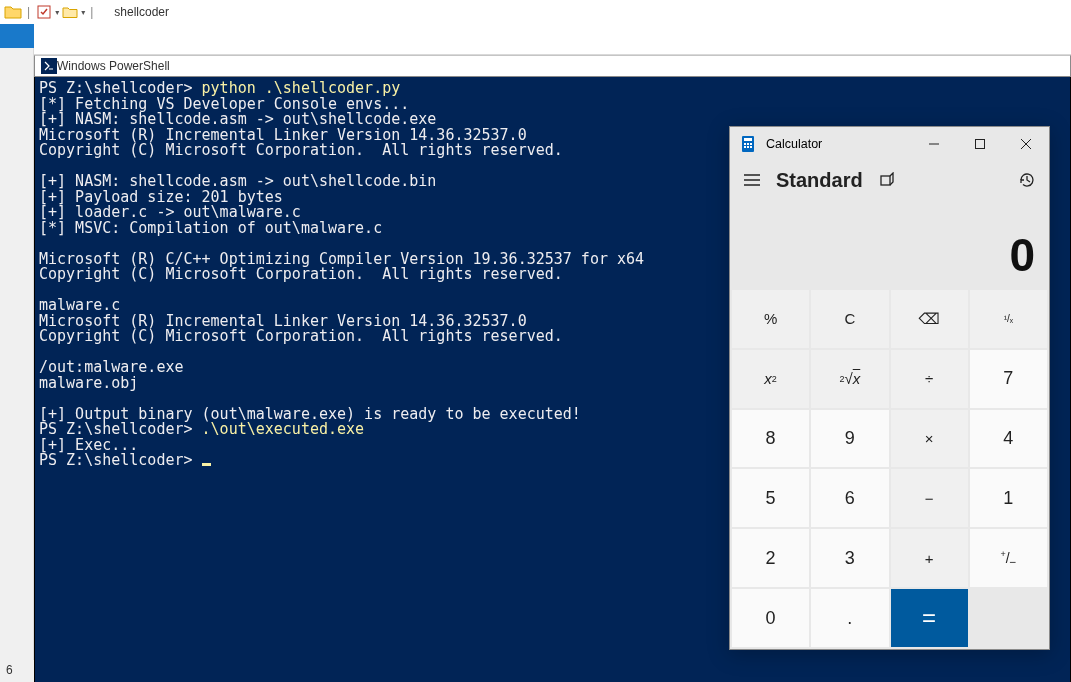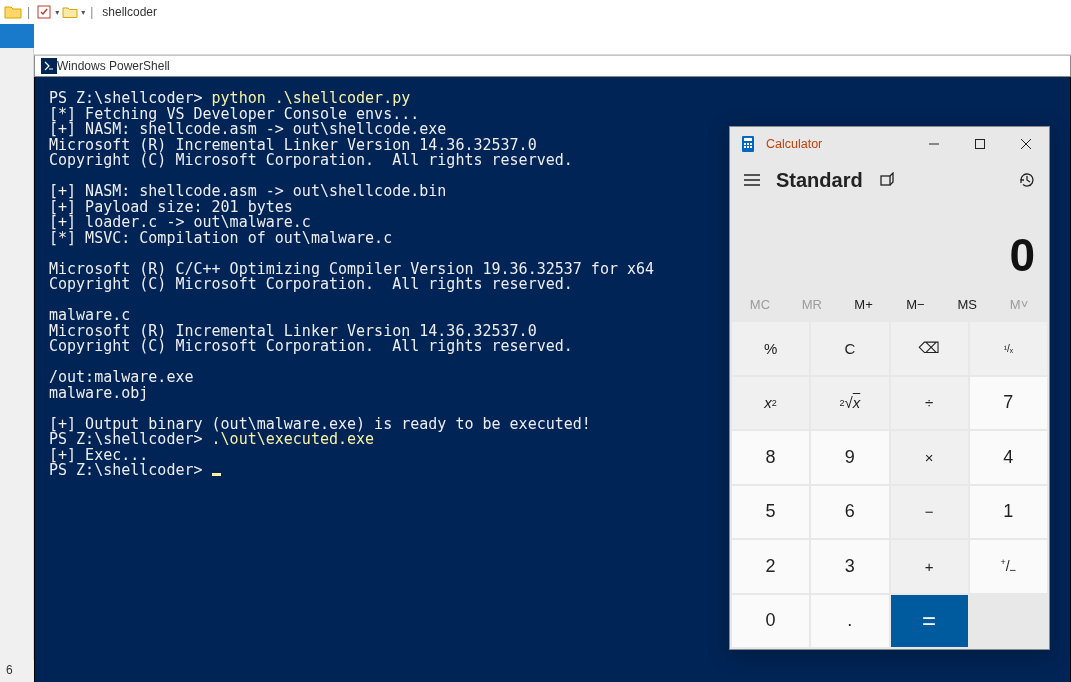--- a/index.html
+++ b/index.html
@@ -9,21 +9,21 @@
   .explorer-bar {
     position: absolute; left: 0; top: 0; width: 1071px; height: 55px;
     background: #fff; border-bottom: 1px solid #d9d9d9;
   }
   .explorer-top {
     height: 24px; display: flex; align-items: center; gap: 2px; padding: 2px 4px;
     font-size: 12px; color: #333;
   }
   .explorer-top .icon { width: 18px; height: 18px; display: flex; align-items: center; justify-content: center; }
   .explorer-top .sep { color: #888; margin: 0 3px; }
-  .explorer-top .title { margin-left: 4px; }
+  .explorer-top .title { margin-left: 16px; }
   .explorer-top .down { font-size: 8px; color: #555; }
   .explorer-blue {
     position: absolute; left: 0; top: 24px; width: 34px; height: 24px;
     background: #1979ca;
   }
   .explorer-left {
     position: absolute; left: 0; top: 48px; width: 34px; bottom: 0;
     background: #f0f0f0; border-right: 1px solid #d9d9d9;
   }
   .explorer-status {
@@ -34,38 +34,38 @@
     position: absolute; left: 34px; top: 55px; width: 1037px; height: 22px;
     background: #fff; border: 1px solid #8a8a8a; border-top: 1px solid #c5c5c5;
     display: flex; align-items: center; padding: 0 6px;
     font-size: 12px; color: #333;
   }
   .ps-body {
     position: absolute; left: 34px; top: 77px; width: 1037px; height: 605px;
     background: #012456; color: #eeedf0;
     font-family: Consolas, "Lucida Console", monospace; font-size: 15px;
     line-height: 15.5px; white-space: pre; overflow: hidden;
-    padding: 14px; border-left: 1px solid #000; border-right: 1px solid #000;
+    padding: 4px; border-left: 1px solid #000; border-right: 1px solid #000;
   }
   .ps-body .yellow { color: #f9f1a5; }
   .ps-body .cursor {
     display: inline-block; width: 9px; height: 3px; background: #f9f1a5;
     vertical-align: -1px;
   }
 
   
   .calc {
     position: absolute; left: 729px; top: 126px; width: 321px; height: 524px;
     background: #e8e8e8; border: 1px solid #8a8a8a;
     display: flex; flex-direction: column;
     box-shadow: 0 4px 20px rgba(0,0,0,0.25);
   }
   .calc-titlebar {
     height: 33px; display: flex; align-items: center; justify-content: space-between;
-    padding: 0 0 0 10px; font-size: 12.5px; color: #c2410c;
+    padding: 0 0 0 10px; font-size: 12.5px; color: #000000;
   }
   .calc-titlebar .left { display: flex; align-items: center; gap: 10px; }
   .calc-titlebar .controls { display: flex; }
   .calc-titlebar .ctl { width: 46px; height: 33px; display: flex; align-items: center; justify-content: center; font-size: 13px; color: #222;}
   .calc-titlebar .ctl svg { display: block; }
   .calc-header {
     height: 40px; display: flex; align-items: center; justify-content: space-between;
     padding: 0 12px;
   }
   .calc-header .left { display: flex; align-items: center; gap: 14px; }
@@ -233,28 +233,20 @@
           <polyline points="3,12 3,9 6,9" fill="none" stroke="#222" stroke-width="1.3"></polyline>
           <polyline points="9,5 9,9 12,11" fill="none" stroke="#222" stroke-width="1.3"></polyline>
         </svg>
     </span>
   </div>
 
   <div class="calc-display">
     <span class="value">0</span>
   </div>
 
-  <div class="calc-mem">
-    <span class="m disabled">MC</span>
-    <span class="m disabled">MR</span>
-    <span class="m">M+</span>
-    <span class="m">M−</span>
-    <span class="m">MS</span>
-    <span class="m disabled">M˅</span>
-  </div>
 
   <div class="calc-keys">
     <button class="key func">%</button>
     <button class="key func">C</button>
     <button class="key func">⌫</button>
 
     <button class="key func">
         <span class="frac">¹/ₓ</span>
       </button>
     <button class="key func">

